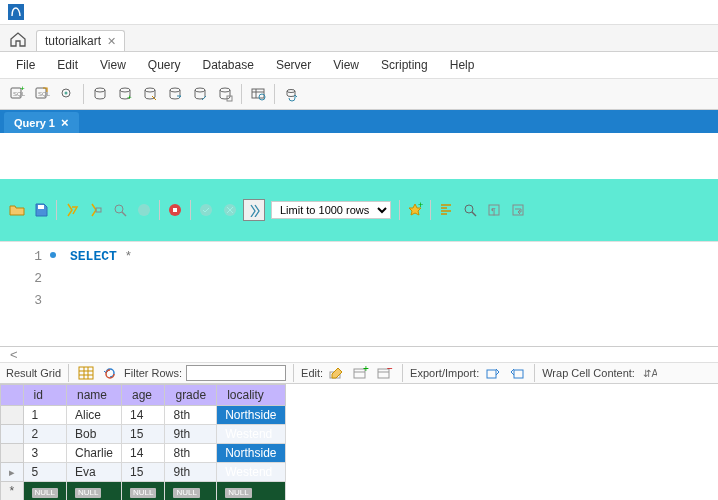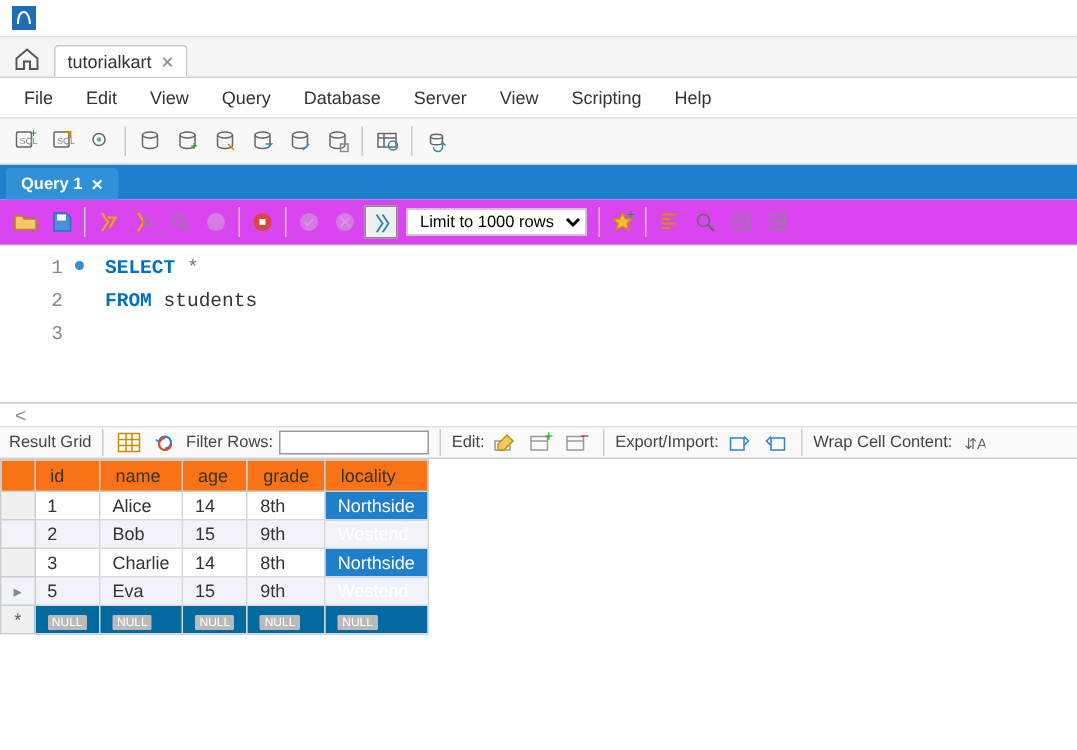--- a/index.html
+++ b/index.html
@@ -18,21 +18,21 @@
   .menubar span { padding: 3px 10px; cursor: pointer; }
   
   .toolbar { display: flex; align-items: center; gap: 3px; padding: 4px 6px; background: #f8f8f8; border-top: 1px solid #e0e0e0; border-bottom: 1px solid #d0d0d0; }
   .toolbar .tbtn { width: 22px; height: 22px; display: flex; align-items: center; justify-content: center; cursor: pointer; border: 1px solid transparent; }
   .toolbar .sep { width: 1px; height: 20px; background: #ccc; margin: 0 2px; }
   
   .query-tabs { display: flex; background: #1e7fcc; padding: 2px 0 0 4px; }
   .query-tab { background: #3090d8; color: #fff; padding: 3px 10px; display: flex; align-items: center; gap: 6px; font-size: 11px; border-radius: 3px 3px 0 0; font-weight: bold; }
   .query-tab .close { font-size: 13px; cursor: pointer; }
   
-  .editor-toolbar { display: flex; align-items: center; gap: 2px; padding: 4px 6px; background: #d946ef; border-bottom: 1px solid #e0e0e0; }
+  .editor-toolbar { display: flex; align-items: center; gap: 2px; padding: 20px 6px; background: #5eead4; border-bottom: 1px solid #e0e0e0; margin-top: 46px; }
   .editor-toolbar .ebtn { width: 22px; height: 22px; display: flex; align-items: center; justify-content: center; cursor: pointer; border: 1px solid transparent; }
   .editor-toolbar .ebtn.boxed { border: 1px solid #888; background: #f0f0f0; }
   .editor-toolbar .limit-select { font-size: 11px; padding: 1px 4px; border: 1px solid #ccc; background: #fff; margin: 0 4px; }
   .editor-toolbar .sep { width: 1px; height: 20px; background: #ccc; margin: 0 2px; }
   
   .editor { font-family: Consolas, "Courier New", monospace; font-size: 13px; padding: 4px 0; background: #fff; line-height: 1.7; }
   .editor-line { display: flex; }
   .gutter { width: 50px; text-align: right; padding-right: 8px; color: #888; position: relative; user-select: none; }
   .gutter .dot { position: absolute; right: -6px; top: 6px; width: 6px; height: 6px; border-radius: 50%; background: #3090d8; }
   .code { padding-left: 20px; }
@@ -44,27 +44,27 @@
   .splitter-area { border-top: 1px solid #ccc; margin-top: 30px; overflow: hidden; }
   .scroll-ind { color: #888; padding: 0 10px; font-size: 13px; }
   
   .result-toolbar { display: flex; align-items: center; gap: 4px; padding: 1px 6px; background: #fafafa; border-top: 1px solid #e0e0e0; border-bottom: 1px solid #d0d0d0; font-size: 11px; }
   .result-toolbar .rsep { width: 1px; height: 18px; background: #ccc; margin: 0 3px; }
   .result-toolbar .rbtn { width: 20px; height: 18px; display: flex; align-items: center; justify-content: center; cursor: pointer; }
   .result-toolbar .label { color: #444; }
   .filter-input { width: 100px; height: 16px; border: 1px solid #999; font-size: 11px; padding: 0 2px; }
   
   .grid { border-collapse: collapse; font-size: 12px; }
-  .grid th { background: #f97316; border: 1px solid #ccc; padding: 3px 10px; font-weight: normal; text-align: left; min-width: 40px; }
+  .grid th { background: #c4b5fd; border: 1px solid #ccc; padding: 3px 10px; font-weight: normal; text-align: left; min-width: 40px; }
   .grid th.rowhead { width: 22px; min-width: 22px; padding: 0; }
   .grid td { border: 1px solid #d8d8d8; padding: 2px 8px; }
   .grid td.rowhead { background: #f0f0f0; width: 22px; text-align: center; color: #888; font-size: 11px; border: 1px solid #ccc; }
   .grid tr.alt td { background: #f0f4fa; }
   .grid td.sel { background: #1e7fcc; color: #fff; }
-  .grid td.nullcell { background: #0369a1; margin-left: 30px; }
+  .grid td.nullcell { background: #14532d; margin-left: 30px; }
   .nullbadge { display: inline-block; background: #bababa; color: #fff; font-size: 8px; padding: 0 3px; border-radius: 1px; line-height: 10px; }
   
   svg { display: block; }
 </style>
 </head>
 <body>
 
 <div class="titlebar">
   <div class="logo">
     <svg width="12" height="12" viewBox="0 0 12 12">
@@ -284,21 +284,20 @@
     </div>
 </div>
 
 <div class="editor">
   <div class="editor-line">
     <div class="gutter"><span>1</span><span class="dot"></span></div>
     <div class="code"><span class="kw">SELECT</span><span class="op"> *</span></div>
   </div>
   <div class="editor-line">
     <div class="gutter"><span>2</span></div>
-    <div class="code"><span class="kw">FROM</span><span class="ident"> students</span></div>
   </div>
   <div class="editor-line">
     <div class="gutter"><span>3</span></div>
   </div>
 </div>
 
 <div class="splitter-area">
   <div class="scroll-ind">&lt;</div>
 </div>
 

